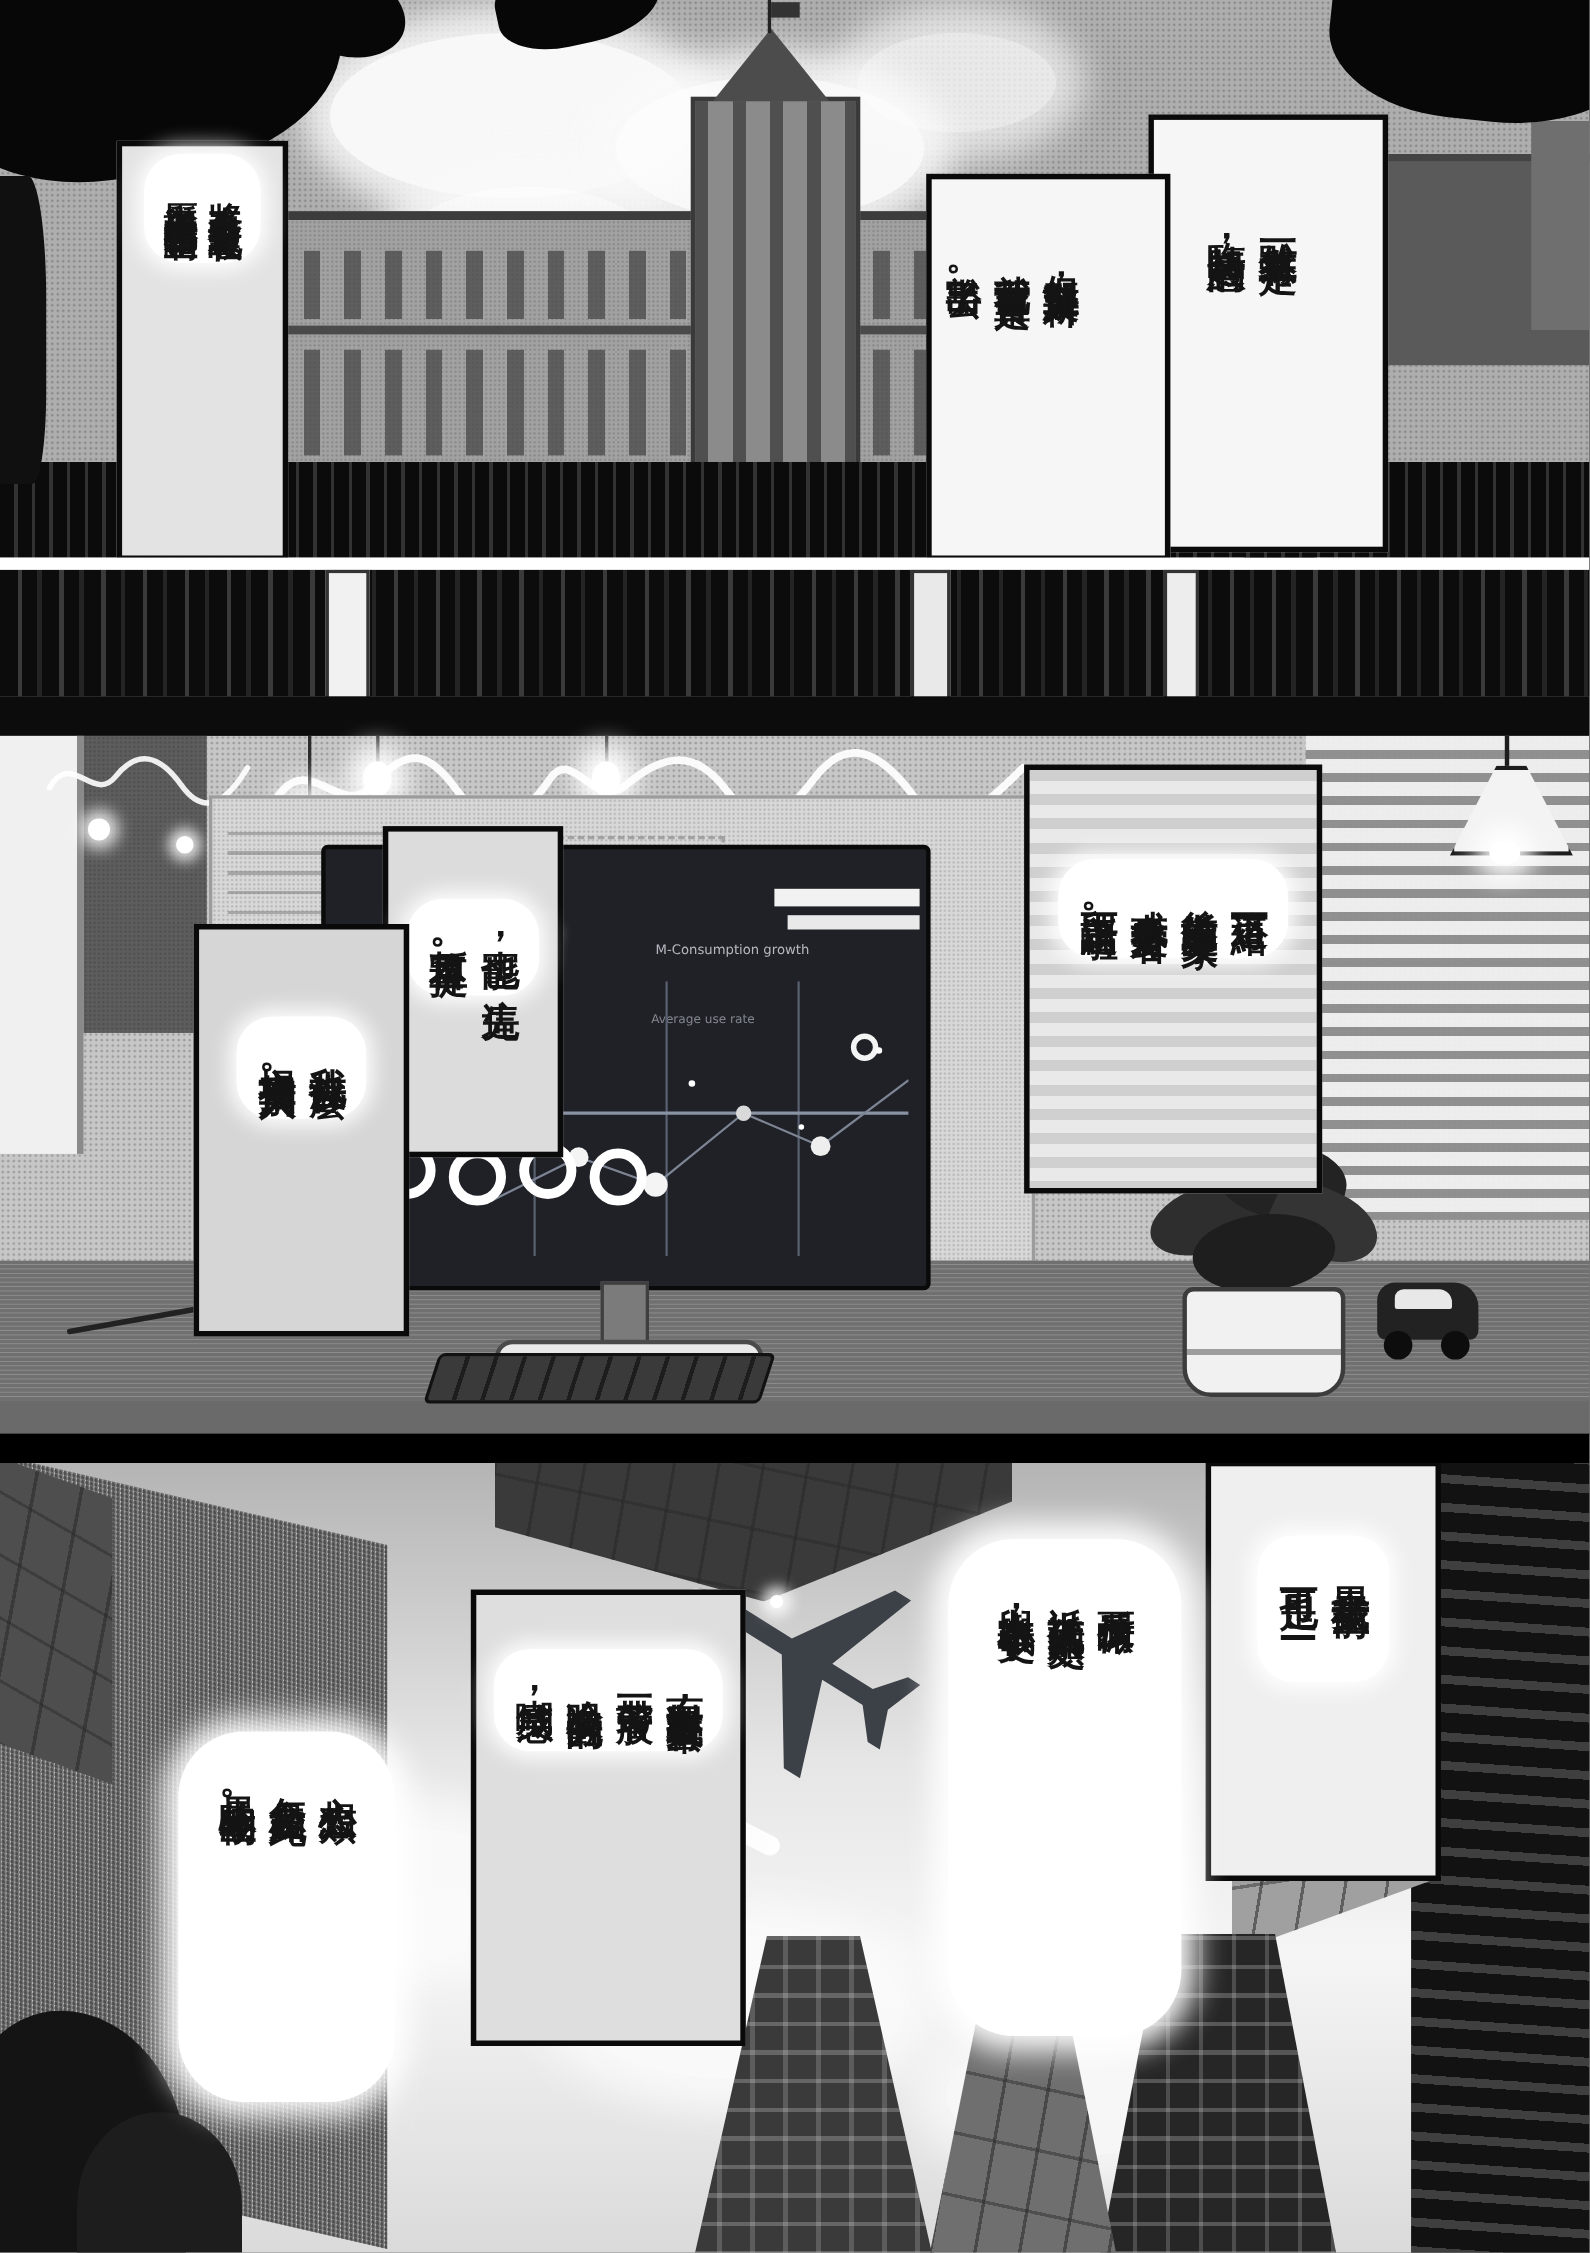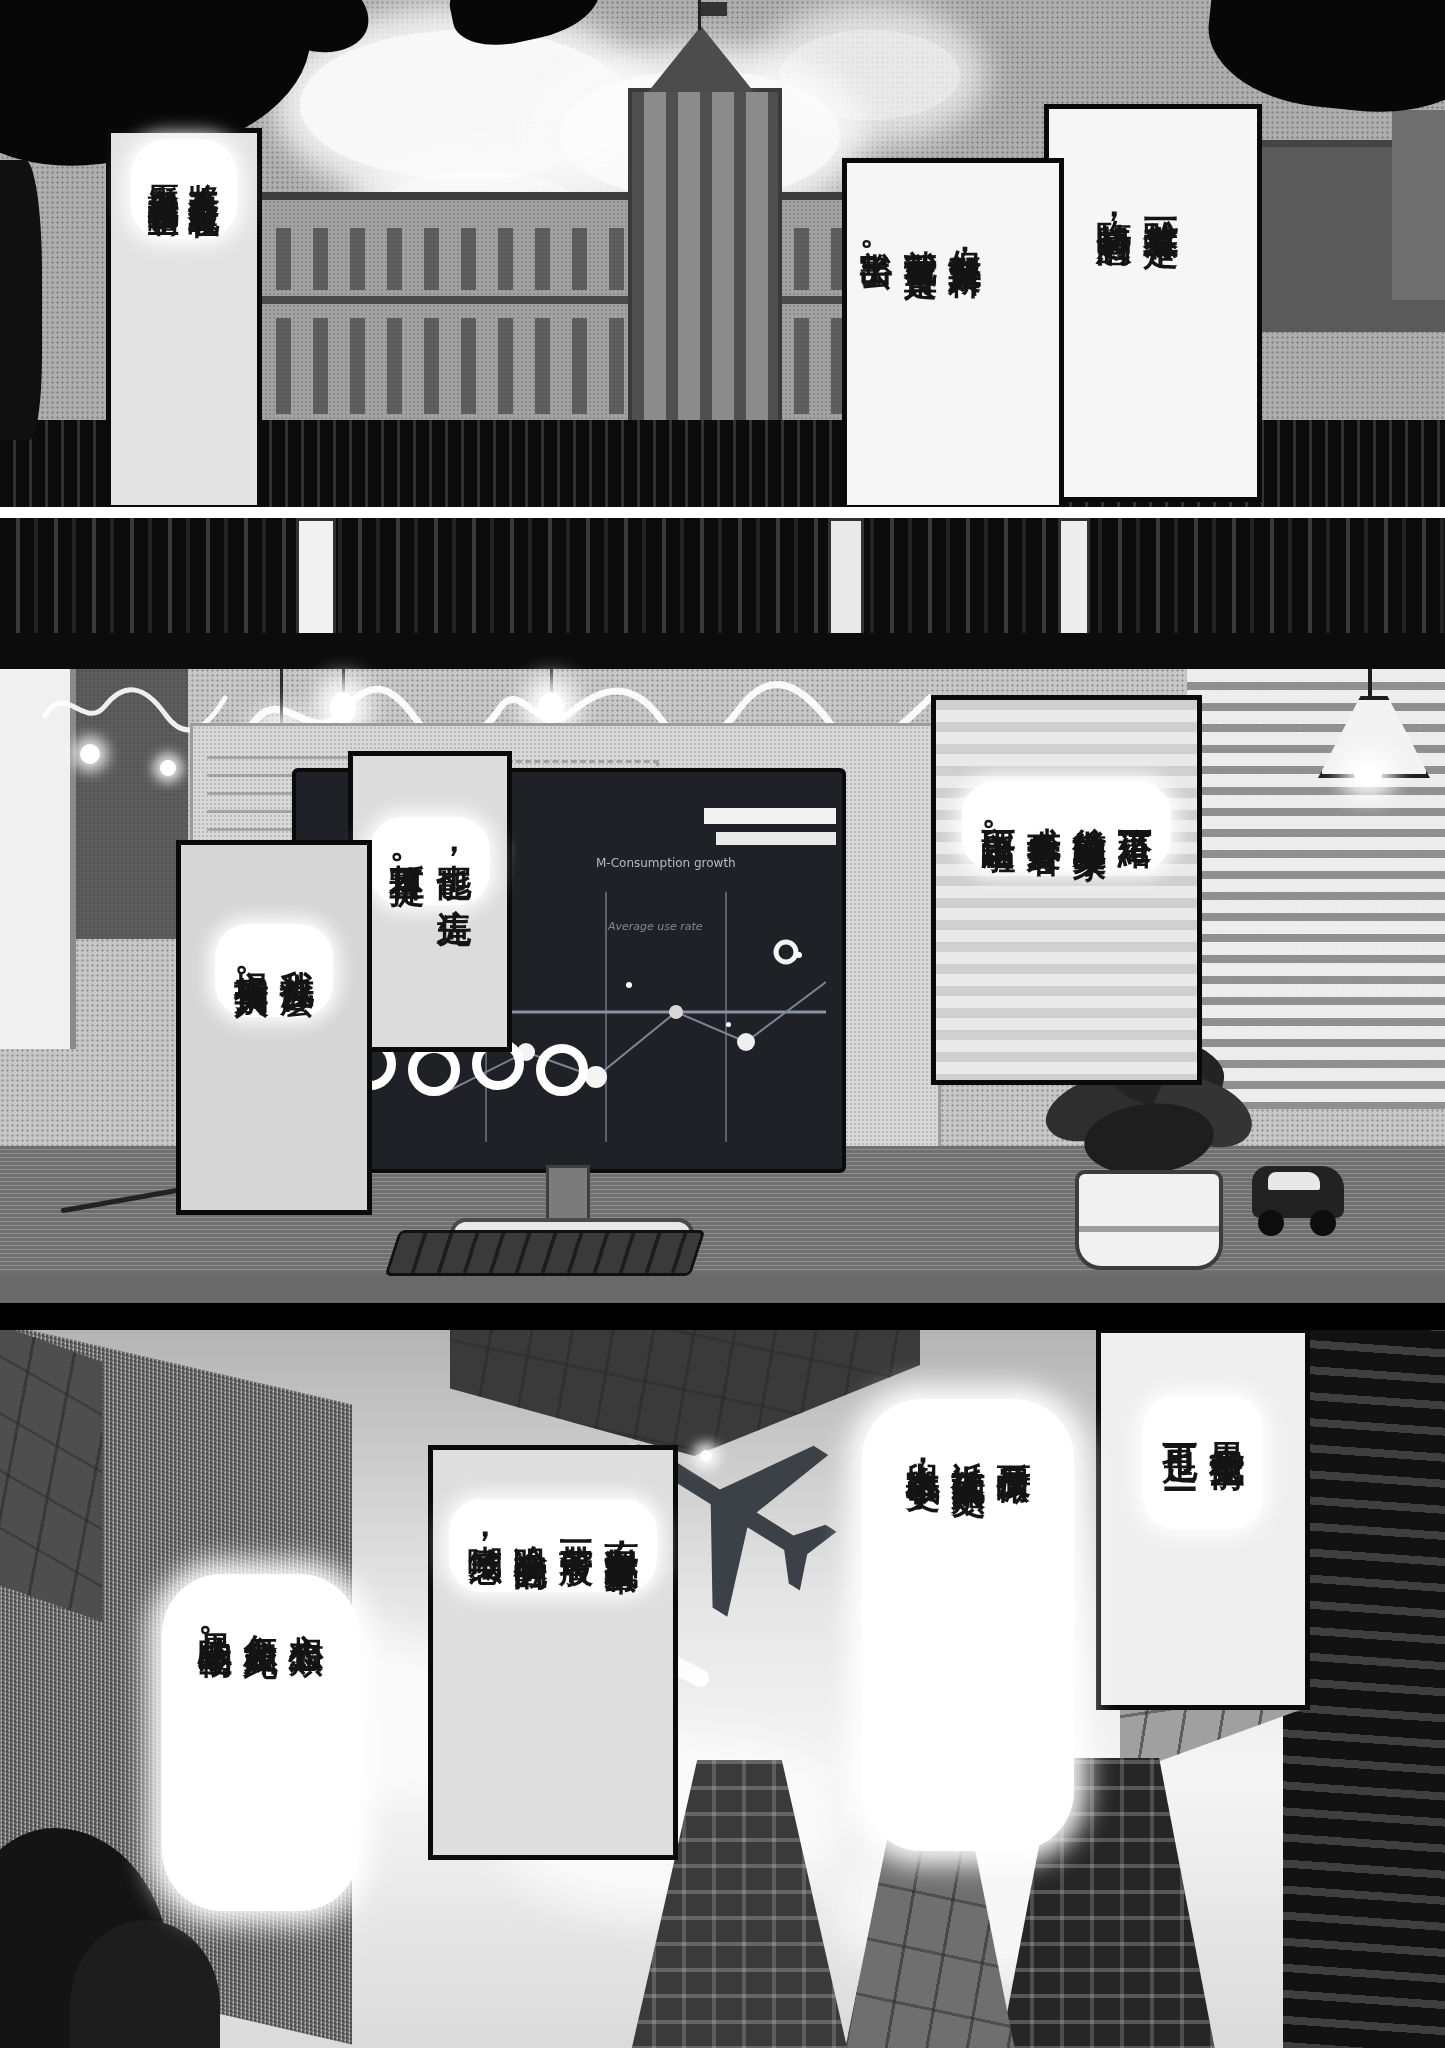--- a/index.html
+++ b/index.html
@@ -163,21 +163,21 @@
     <div class="abs" style="left:0;top:755px;width:1445px;height:30px;background:#6a6a6a;"></div>
 
     <div class="abs" style="left:292px;top:250px;width:546px;height:397px;background:#1f2126;border:4px solid #0a0a0a;border-radius:6px;">
       <div class="abs" style="left:56px;top:58px;font-size:44px;font-style:italic;color:#e6eaee;opacity:.9;
                   text-shadow:0 0 12px rgba(255,255,255,.8);letter-spacing:2px;">Analyz</div>
       <div class="abs" style="left:20px;top:130px;width:150px;height:70px;opacity:.6;
                   background:repeating-linear-gradient(180deg,#aab 0 3px,transparent 3px 14px);"></div>
       <div class="abs" style="left:300px;top:84px;font-size:12px;color:#cfd4da;opacity:.85;">M-Consumption growth</div>
       <div class="abs" style="left:408px;top:36px;width:132px;height:16px;background:#f2f2f2;"></div>
       <div class="abs" style="left:420px;top:60px;width:120px;height:13px;background:#e9e9e9;"></div>
-      <div class="abs" style="left:312px;top:148px;font-size:11px;color:#9aa0a8;opacity:.8;font-style:italic;">Average use rate</div>
+      <div class="abs" style="left:296px;top:148px;font-size:11px;color:#9aa0a8;opacity:.8;">Average use rate</div>
       <svg class="abs" style="left:150px;top:120px;width:380px;height:250px;" viewBox="0 0 380 250">
         <line x1="40" y1="0" x2="40" y2="250" stroke="#596070" stroke-width="2"></line>
         <line x1="160" y1="0" x2="160" y2="250" stroke="#596070" stroke-width="2"></line>
         <line x1="280" y1="0" x2="280" y2="250" stroke="#596070" stroke-width="2"></line>
         <line x1="0" y1="120" x2="380" y2="120" stroke="#8a93a3" stroke-width="3"></line>
         <polyline points="0,200 80,160 150,185 230,120 300,150 380,90" fill="none" stroke="#7d8595" stroke-width="2"></polyline>
         <circle cx="80" cy="160" r="9" fill="#f4f4f4"></circle>
         <circle cx="150" cy="185" r="11" fill="#f4f4f4"></circle>
         <circle cx="230" cy="120" r="7" fill="#d9d9d9"></circle>
         <circle cx="300" cy="150" r="9" fill="#eeeeee"></circle>

